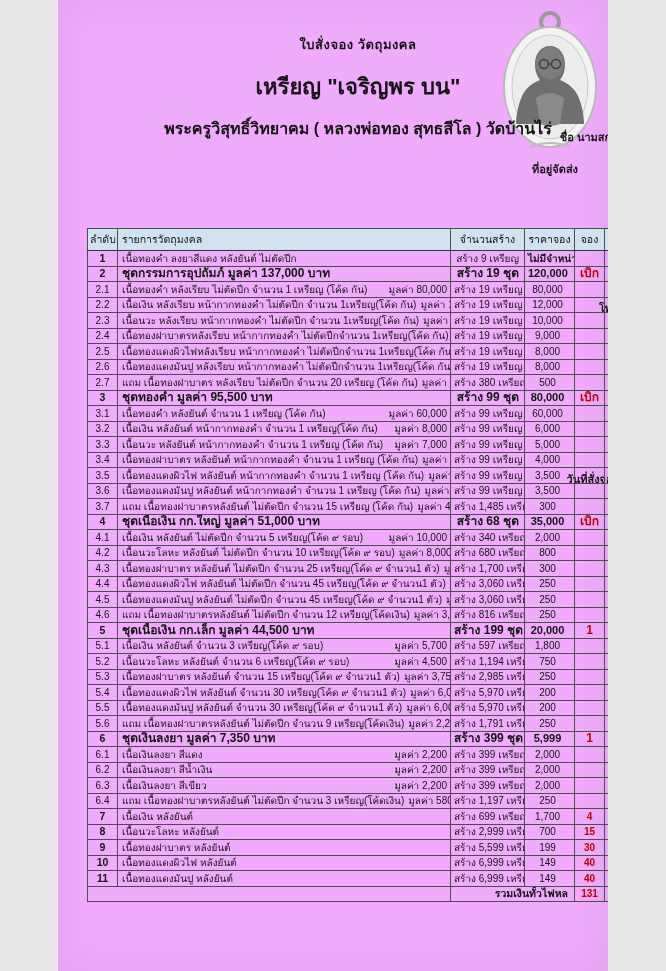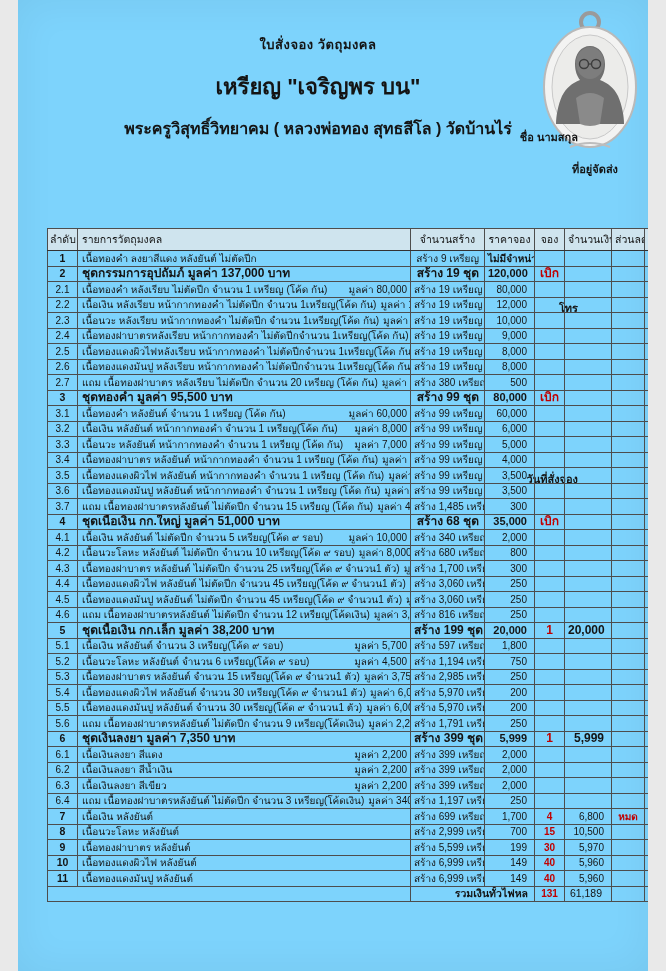--- a/index.html
+++ b/index.html
@@ -1,18 +1,18 @@
 <!DOCTYPE html>
 <html><head>
 <meta charset="utf-8">
 <style>
   html,body{margin:0;padding:0;background:#e9e9e9;}
   .sheet{
-    position:relative;width:630px;height:971px;margin:0 auto;
-    background:#7dd3fc;
+    position:relative;width:550px;height:971px;margin:0 auto;
+    background:#f0abfc;
     font-family:"Liberation Sans", sans-serif;
     color:#141414;overflow:hidden;
     box-shadow:inset 0 0 40px rgba(0,0,0,0.06);
   }
   
   .titles{position:absolute;top:34px;left:0;width:600px;text-align:center;}
   .t1{font-size:13px;font-weight:bold;letter-spacing:.5px;}
   .t2{font-size:22px;font-weight:bold;margin-top:14px;}
   .t3{font-size:16px;font-weight:bold;margin-top:12px;}
   .coin{position:absolute;top:6px;right:8px;width:100px;height:148px;}
@@ -31,21 +31,21 @@
   thead th{background:#cfe4ee;font-size:10.5px;font-weight:normal;height:21px;
            border-bottom:1.6px solid #333;text-align:center;}
   table{border:1.8px solid #333;}
   thead th:first-child{text-align:center;}
   .c-no{text-align:center;}
   .c-no.b{font-weight:bold;font-size:10.5px;}
   .c-desc{padding-left:4px;}
   .c-desc .dwrap{display:flex;justify-content:space-between;}
   .c-desc .dval{text-align:right;padding-left:4px;}
   .c-made{text-align:right;padding-right:5px;}
-  .c-price{text-align:right;padding-right:7px;}
+  .c-price{text-align:center;padding-right:7px;}
   .c-price.ctr{text-align:center;font-weight:bold;}
   .c-qty{text-align:center;}
   .c-amt{text-align:right;padding-right:7px;}
   .c-disc{text-align:center;font-weight:bold;}
   .c-total{text-align:center;}
   tr.section td{font-weight:bold;font-size:12px;}
   tr.section .c-price{font-size:11px;}
   .red{color:#c00000;font-weight:bold;}
   .tot-label{text-align:right;font-weight:bold;font-size:10.5px;padding-right:6px;}
   .tot-amt{text-align:center;padding-right:7px;font-size:10.5px;}
@@ -471,21 +471,21 @@
           <td class="c-price">250</td>
           <td class="c-qty"></td>
           <td class="c-amt"></td>
           <td class="c-disc"></td>
           <td class="c-total"></td>
         </tr>
         <tr class="section">
           <td class="c-no b">5</td>
           <td class="c-desc">
             <span class="dwrap">
-              <span class="dtxt">ชุดเนื้อเงิน กก.เล็ก มูลค่า 38,200 บาท</span>
+              <span class="dtxt">ชุดเนื้อเงิน กก.เล็ก มูลค่า 44,500 บาท</span>
               <span class="dval"></span>
             </span>
           </td>
           <td class="c-made">สร้าง 199 ชุด</td>
           <td class="c-price">20,000</td>
           <td class="c-qty red">1</td>
           <td class="c-amt">20,000</td>
           <td class="c-disc"></td>
           <td class="c-total"></td>
         </tr>
@@ -637,21 +637,21 @@
           <td class="c-qty"></td>
           <td class="c-amt"></td>
           <td class="c-disc"></td>
           <td class="c-total"></td>
         </tr>
         <tr>
           <td class="c-no">6.4</td>
           <td class="c-desc">
             <span class="dwrap">
               <span class="dtxt">แถม เนื้อทองฝาบาตรหลังยันต์ ไม่ตัดปีก จำนวน 3 เหรียญ(โค้ดเงิน)</span>
-              <span class="dval">มูลค่า 340</span>
+              <span class="dval">มูลค่า 580</span>
             </span>
           </td>
           <td class="c-made">สร้าง 1,197 เหรียญ</td>
           <td class="c-price">250</td>
           <td class="c-qty"></td>
           <td class="c-amt"></td>
           <td class="c-disc"></td>
           <td class="c-total"></td>
         </tr>
         <tr>

